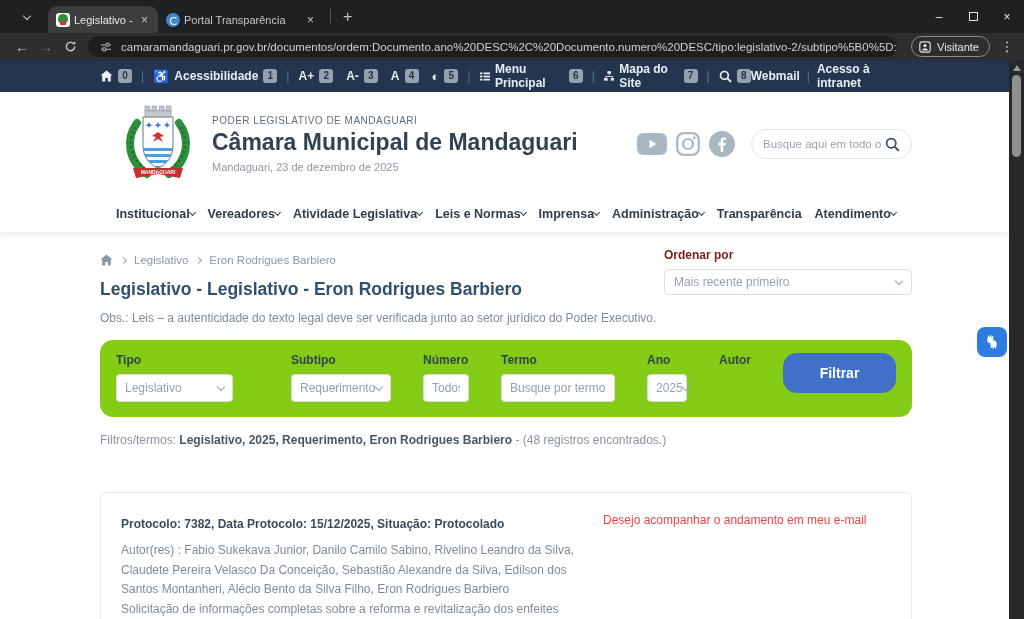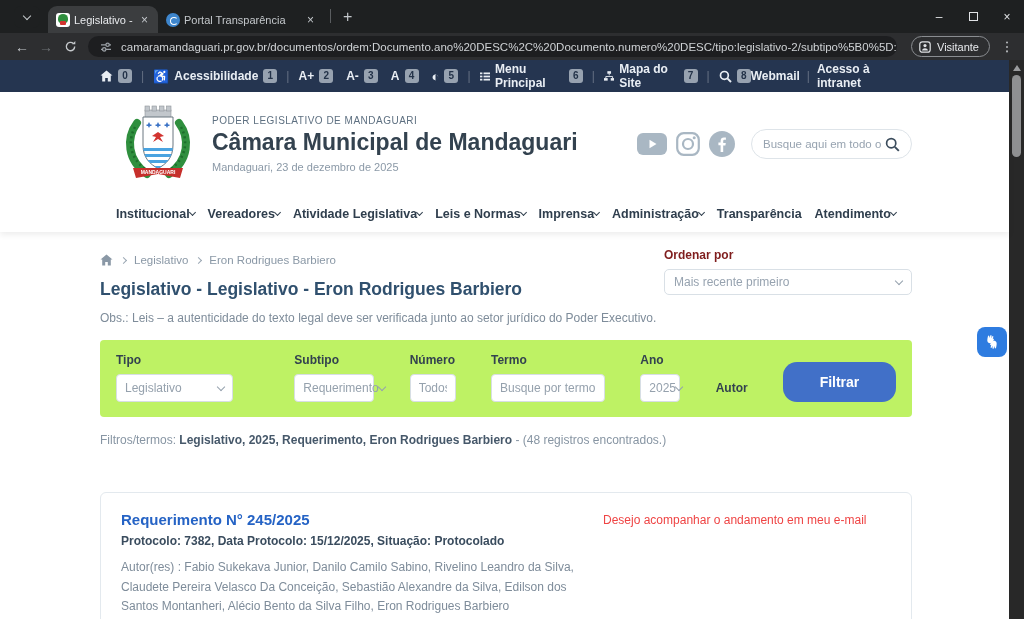--- a/index.html
+++ b/index.html
@@ -78,28 +78,28 @@
   .sort-block { position:absolute; right:0; top:16px; width:248px; }
   .sort-label { font-size:12px; font-weight:700; color:#7f1d1d; }
   .fake-select { height:26px; border:1px solid #d9e0e6; border-radius:5px; background:#fff; display:flex;
     align-items:center; justify-content:space-between; padding:0 9px; font-size:12px; color:#97a3b0; }
   .sort-block .fake-select { margin-top:7px; }
   .chev-sel { width:6px; height:6px; border-right:1.5px solid #95a1ad; border-bottom:1.5px solid #95a1ad; transform:rotate(45deg); margin-top:-3px; flex:none; }
 
   .page-title { margin-top:13px; font-size:17.5px; font-weight:700; color:#30506e; }
   .obs-text { margin-top:11px; font-size:12px; color:#7e8c9a; }
 
-  .filter-panel { margin-top:15px; background:#bef264; border-radius:4px; padding:13px 16px 15px;
-    display:flex; justify-content:space-between; align-items:flex-end; }
+  .filter-panel { margin-top:15px; background:#84cc16; border-radius:13px; padding:13px 16px 15px;
+    display:flex; justify-content:space-between; align-items:flex-start; }
   .fgroup label { display:block; font-size:12px; font-weight:700; color:#33424f; margin-bottom:7px; }
   .field { height:28px; border:1px solid #d7dee4; border-radius:4px; background:#fff; font-size:12px; color:#95a1ad; }
   .fake-select.field { padding:0 8px; }
   input.field { padding:0 8px; outline:none; font-family:inherit; }
   input.field::placeholder { color:#95a1ad; }
-  .w-tipo{width:117px;} .w-subtipo{width:80px;} .w-numero{width:46px;} .w-termo{width:114px;}
+  .w-tipo{width:117px;} .w-subtipo{width:100px;} .w-numero{width:46px;} .w-termo{width:114px;}
   .w-ano{width:40px;} .w-autor{width:113px;}
   .fgroup.gap-after { margin-right:26px; }
   .filtrar-btn { width:113px; height:40px; border:none; border-radius:14px; background:#4170c8; color:#fff;
     font-size:14px; font-weight:700; font-family:inherit; }
 
   .filters-line { margin-top:16px; font-size:12px; color:#8795a3; }
   .filters-line b { color:#46586a; }
 
   .result-card { margin-top:45px; border:1px solid #e3e9ee; border-radius:6px; background:#fff;
     padding:18px 20px; display:flex; gap:14px; }
@@ -405,21 +405,20 @@
       <div class="fgroup">
         <label>Autor</label>
       </div>
       <button class="filtrar-btn">Filtrar</button>
     </div>
 
     <div class="filters-line"><span>Filtros/termos: </span><b>Legislativo, 2025, Requerimento, Eron Rodrigues Barbiero</b><span> - (48 registros encontrados.)</span></div>
 
     <div class="result-card">
       <div class="card-left">
-        <div class="card-title">Requerimento N° 245/2025</div>
         <div class="card-meta">Protocolo: 7382, Data Protocolo: 15/12/2025, Situação: Protocolado</div>
         <div class="card-body">
           <div>Autor(res) : Fabio Sukekava Junior, Danilo Camilo Sabino, Rivelino Leandro da Silva, Claudete Pereira Velasco Da Conceição, Sebastião Alexandre da Silva, Edilson dos Santos Montanheri, Alécio Bento da Silva Filho, Eron Rodrigues Barbiero</div>
           <div>Solicitação de informações completas sobre a reforma e revitalização dos enfeites natalinos do município, considerando que, conforme demonstram as fotos anexas, há espadronização</div>
         </div>
       </div>
       <div class="card-right">
         <div class="follow-label">Desejo acompanhar o andamento em meu e-mail</div>
       </div>
     </div>

